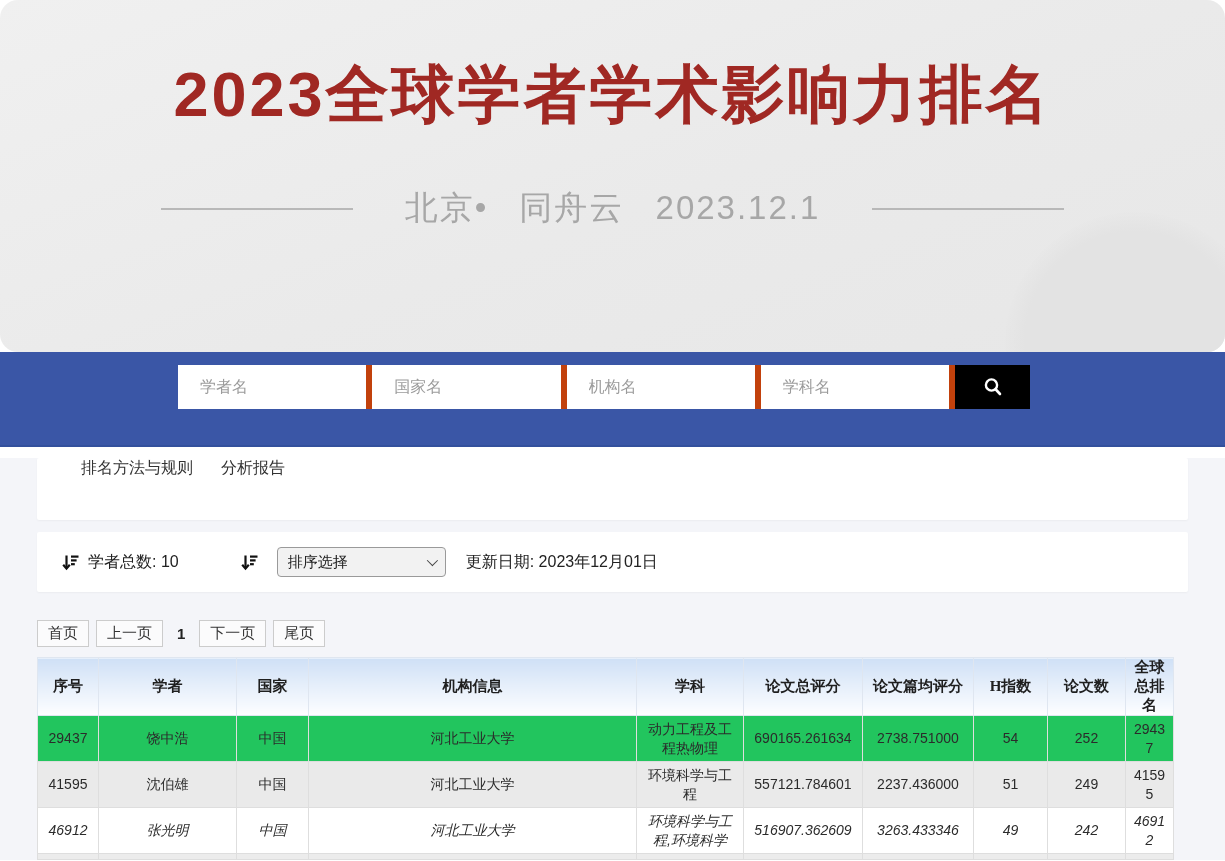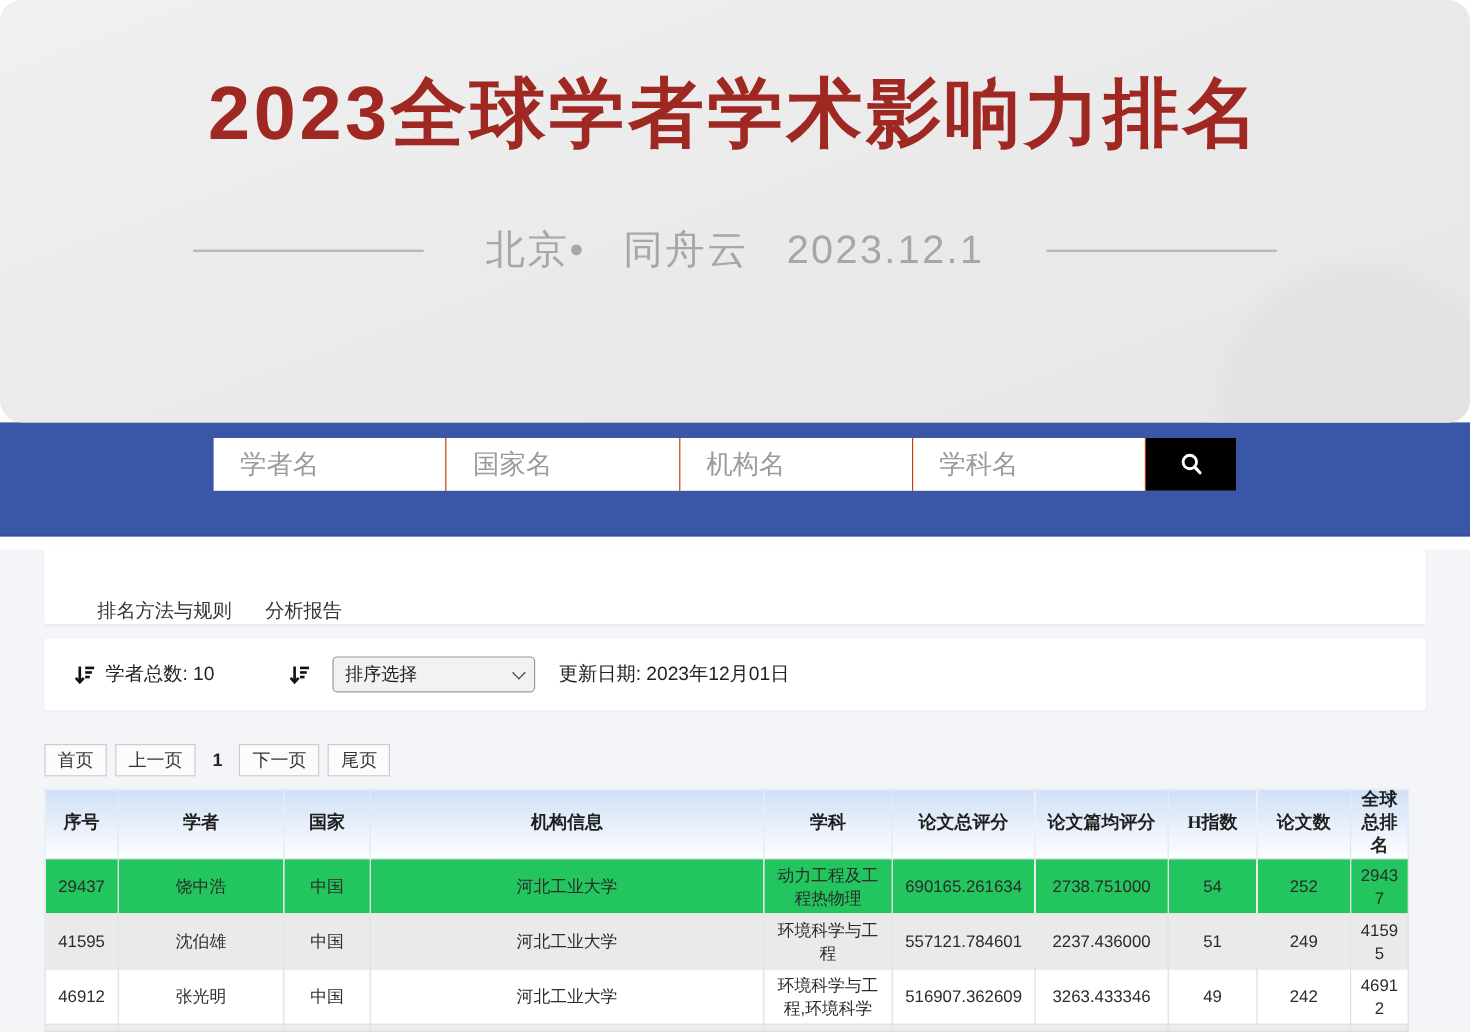--- a/index.html
+++ b/index.html
@@ -17,31 +17,31 @@
   .banner-subtitle { position:absolute; top:186px; left:0; right:0;
     display:flex; align-items:center; justify-content:center; gap:52px; }
   .sub-line { width:192px; height:2px; background:#b8b8b8; }
   .sub-text { font-size:33px; color:#a7a7a7; letter-spacing:2px; word-spacing:20px; white-space:nowrap; }
 
   
   .searchband { height:95px; background:#3a56a6; border-bottom:2px solid #33509c; }
   .searchbox { position:relative; top:13px; left:178px; width:852px; height:44px;
     display:flex; background:#fff; }
   .searchbox input { flex:1 1 0; min-width:0; border:none; outline:none; background:transparent;
-    font-size:22px; color:#333; padding:0 10px 0 22px;
-    border-right:1px solid #c2410c; font-family:Liberation Serif, serif; }
+    font-size:16px; color:#333; padding:0 10px 0 22px;
+    border-right:6px solid #c2410c; font-family:Liberation Serif, serif; }
   .searchbox input::placeholder { color:#9b9b9b; }
   .search-btn { width:75px; height:44px; background:#000; border:none; cursor:pointer;
     display:flex; align-items:center; justify-content:center; flex:0 0 75px; }
 
   
   .content { background:#f4f5f9; padding:0 37px; min-height:414px; }
   .card { background:#fff; border-radius:2px; box-shadow:0 1px 2px rgba(0,0,0,0.04); }
 
-  .nav-card { margin-top:11px; height:62px; display:flex; align-items:flex-end;
+  .nav-card { margin-top:11px; height:62px; display:flex; align-items:flex-start;
     padding-left:44px; gap:28px; }
   .nav-card a { font-size:16px; color:#333; text-decoration:none; cursor:pointer; }
 
   .toolbar-card { margin-top:12px; height:60px; display:flex; align-items:center; padding-left:25px; }
   .toolbar-text { font-size:16px; color:#222; }
   .sort-icon { display:inline-flex; margin-right:9px; }
   .icon2 { margin-left:62px; }
   .sort-select { margin-left:10px; width:169px; height:30px; background:#f2f2f2;
     border:1px solid #9a9a9a; border-radius:4px; display:flex; align-items:center;
     padding:0 10px; cursor:pointer; }
@@ -63,21 +63,21 @@
   thead th { height:40px; overflow:hidden;
     background:linear-gradient(#cfe0f6 0%,#e9f1fb 55%,#fdfeff 100%);
     border:1px solid #dfe6f0; font-family:"Liberation Serif","DejaVu Serif",serif;
     font-size:15px; font-weight:bold; color:#1f1f1f; line-height:19px; padding:0 2px;
     vertical-align:middle; }
   tbody td { height:46px; border:1px solid #dedede; font-size:14px; color:#2b2b2b;
     text-align:center; vertical-align:middle; line-height:19px; padding:0 6px;
     overflow:hidden; word-break:break-all; }
   tr.r1 { background:#22c55e; }
   tr.r2 { background:#eaeaea; }
-  tr.r3 { background:#ffffff; }
+  tr.r3 { background:#ffffff;font-style:italic; }
   tr.sliver { background:#ececec; }
   tr.sliver td { height:6px; padding:0; }
 
   .below-table { background:#fff; margin:0 -37px; height:60px; }
 </style>
 </head>
 <body>
 
 <header class="banner">
   <div class="banner-circle"></div>

